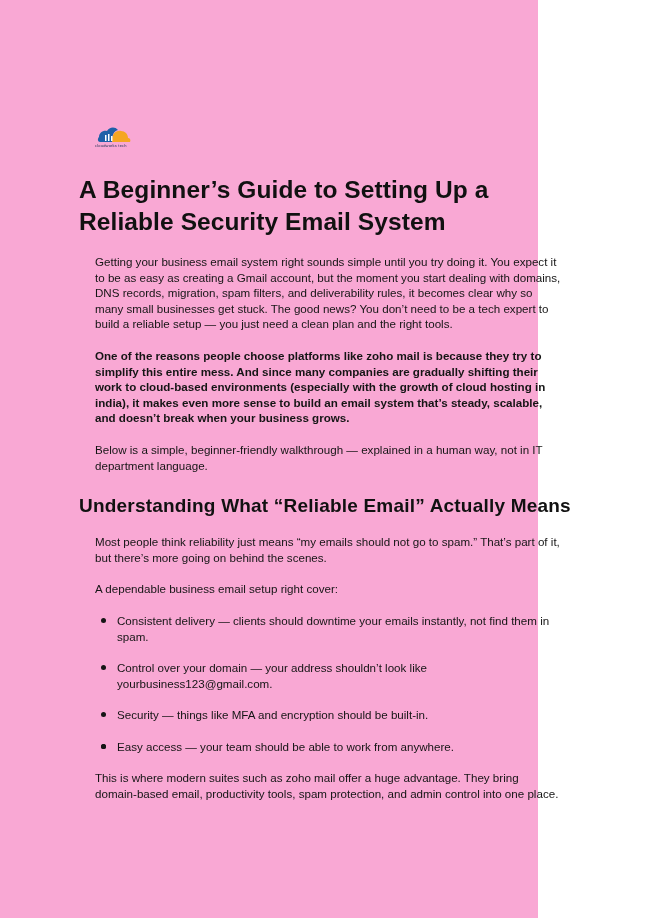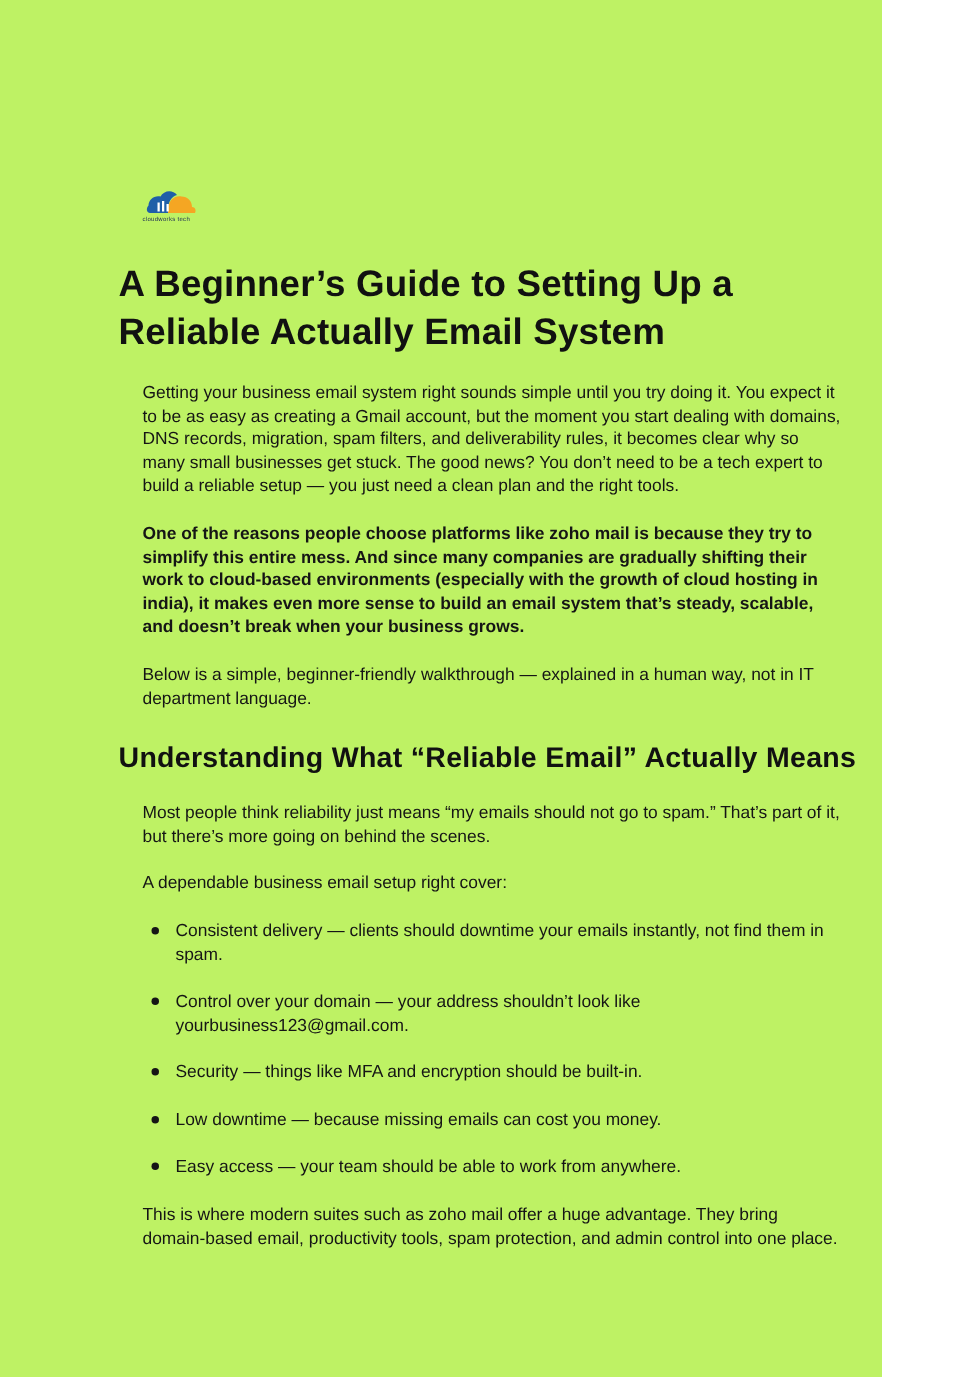--- a/index.html
+++ b/index.html
@@ -11,22 +11,22 @@
       width: 650px;
       height: 918px;
       position: relative;
       overflow: hidden;
       font-family: "Liberation Sans", sans-serif;
       color: #111111;
     }
     .page {
       position: absolute;
       left: 0; top: 0;
-      width: 588px; height: 918px;
-      background: #bef264;
+      width: 538px; height: 918px;
+      background: #f9a8d4;
     }
     .logo {
       position: absolute;
       left: 96px;
       top: 122px;
       width: 36px;
       height: 28px;
     }
     .logo svg { display: block; }
     .logo-caption {
@@ -113,21 +113,21 @@
       <rect x="9" y="13" width="1.5" height="6" fill="#ffffff"></rect>
       <rect x="12" y="12" width="1.5" height="7" fill="#ffffff"></rect>
       <rect x="15" y="14" width="1.5" height="5" fill="#ffffff"></rect>
     </svg>
   </div>
   <div class="logo-caption">cloudworks tech</div>
 
   <div class="content">
     <h1 class="title">
       <span>A Beginner’s Guide to Setting Up a</span><br>
-      <span>Reliable Actually Email System</span>
+      <span>Reliable Security Email System</span>
     </h1>
 
     <p class="para p1">Getting your business email system right sounds simple until you try doing it. You expect it to be as easy as creating a Gmail account, but the moment you start dealing with domains, DNS records, migration, spam filters, and deliverability rules, it becomes clear why so many small businesses get stuck. The good news? You don’t need to be a tech expert to build a reliable setup — you just need a clean plan and the right tools.</p>
     <p class="para p2">One of the reasons people choose platforms like zoho mail is because they try to simplify this entire mess. And since many companies are gradually shifting their work to cloud-based environments (especially with the growth of cloud hosting in india), it makes even more sense to build an email system that’s steady, scalable, and doesn’t break when your business grows.</p>
     <p class="para p3">Below is a simple, beginner-friendly walkthrough — explained in a human way, not in IT department language.</p>
 
     <h2 class="section">Understanding What “Reliable Email” Actually Means</h2>
 
     <p class="para p4">Most people think reliability just means “my emails should not go to spam.” That’s part of it, but there’s more going on behind the scenes.</p>
     <p class="para p5">A dependable business email setup right cover:</p>
@@ -140,21 +140,20 @@
       <li>
         <span class="dot"></span>
         <span>Control over your domain — your address shouldn’t look like yourbusiness123@gmail.com.</span>
       </li>
       <li>
         <span class="dot"></span>
         <span>Security — things like MFA and encryption should be built-in.</span>
       </li>
       <li>
         <span class="dot"></span>
-        <span>Low downtime — because missing emails can cost you money.</span>
       </li>
       <li>
         <span class="dot"></span>
         <span>Easy access — your team should be able to work from anywhere.</span>
       </li>
     </ul>
 
     <p class="para p6">This is where modern suites such as zoho mail offer a huge advantage. They bring domain-based email, productivity tools, spam protection, and admin control into one place.</p>
   </div>
 </div>

